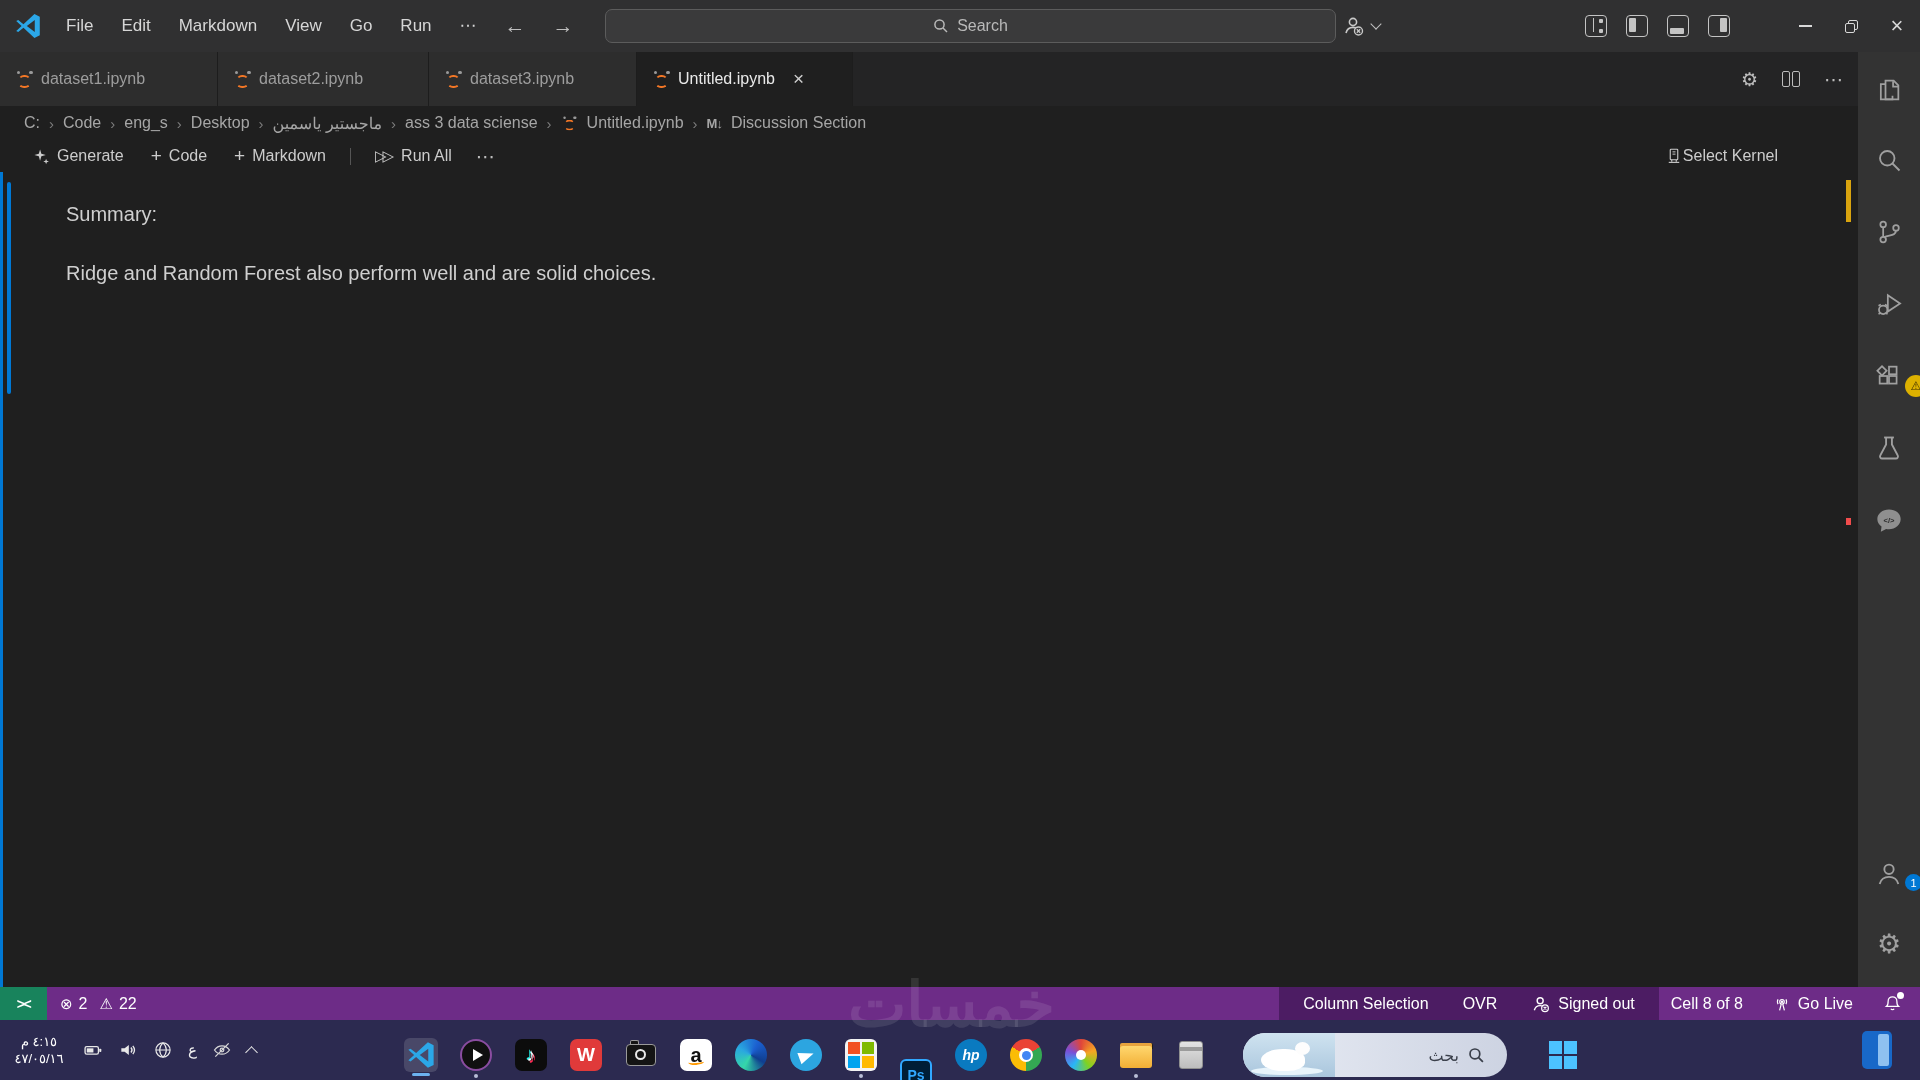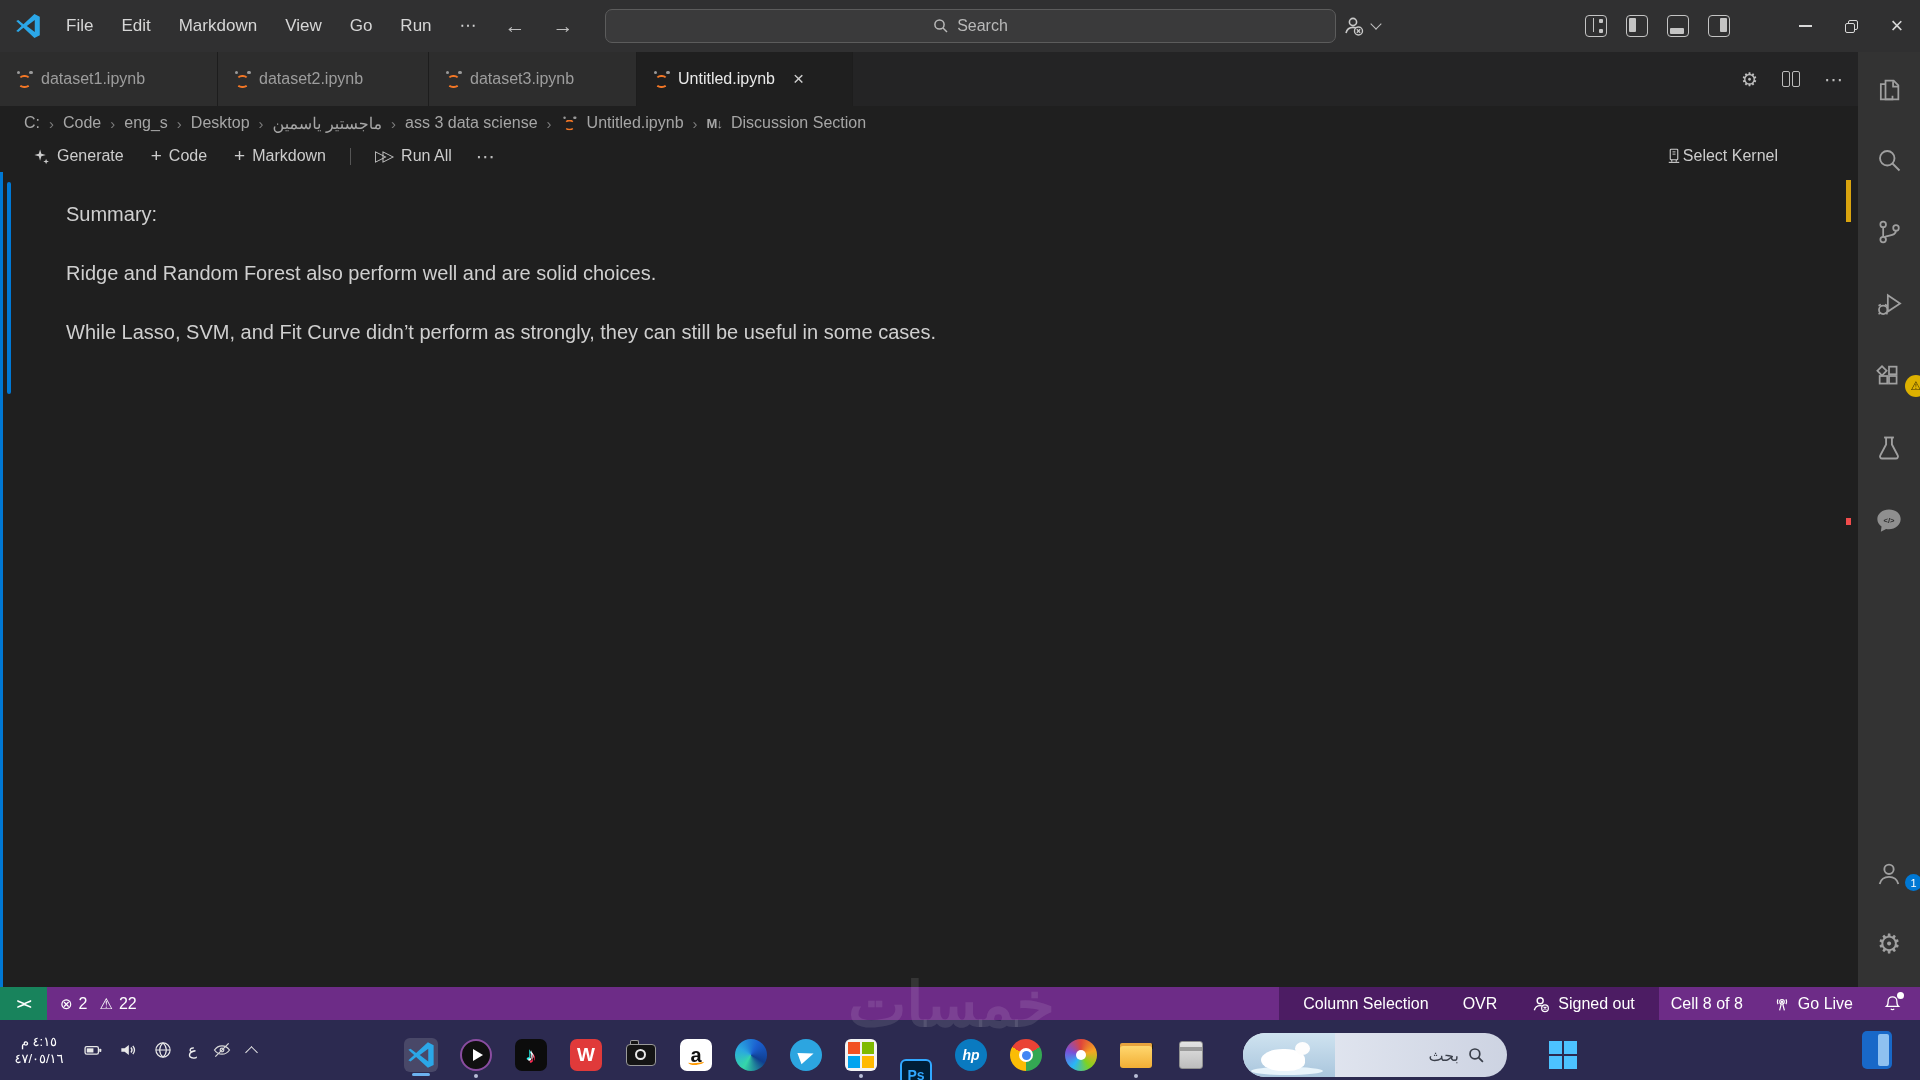--- a/index.html
+++ b/index.html
@@ -345,21 +345,20 @@
       <span>Select Kernel</span>
     </span>
   </div>
 
   <div class="editor">
     <div class="group-border"></div>
     <div class="cell-bar"></div>
     <div class="cell-text">
       <div>Summary:</div>
       <div class="para">Ridge and Random Forest also perform well and are solid choices.</div>
-      <div class="para">While Lasso, SVM, and Fit Curve didn’t perform as strongly, they can still be useful in some cases.</div>
     </div>
     <div class="ruler-amber"></div>
     <div class="ruler-red"></div>
   </div>
 
   <div class="activitybar">
     <div class="act-icon" style="top:24px;">
       <svg width="28" height="28" viewBox="0 0 24 24">
           <path d="M9 4h7l4 4v12H9V4z" fill="none" stroke="#a0a0a0" stroke-width="1.5"></path>
           <path d="M15.5 4.5V9H20" fill="none" stroke="#a0a0a0" stroke-width="1.5"></path>

